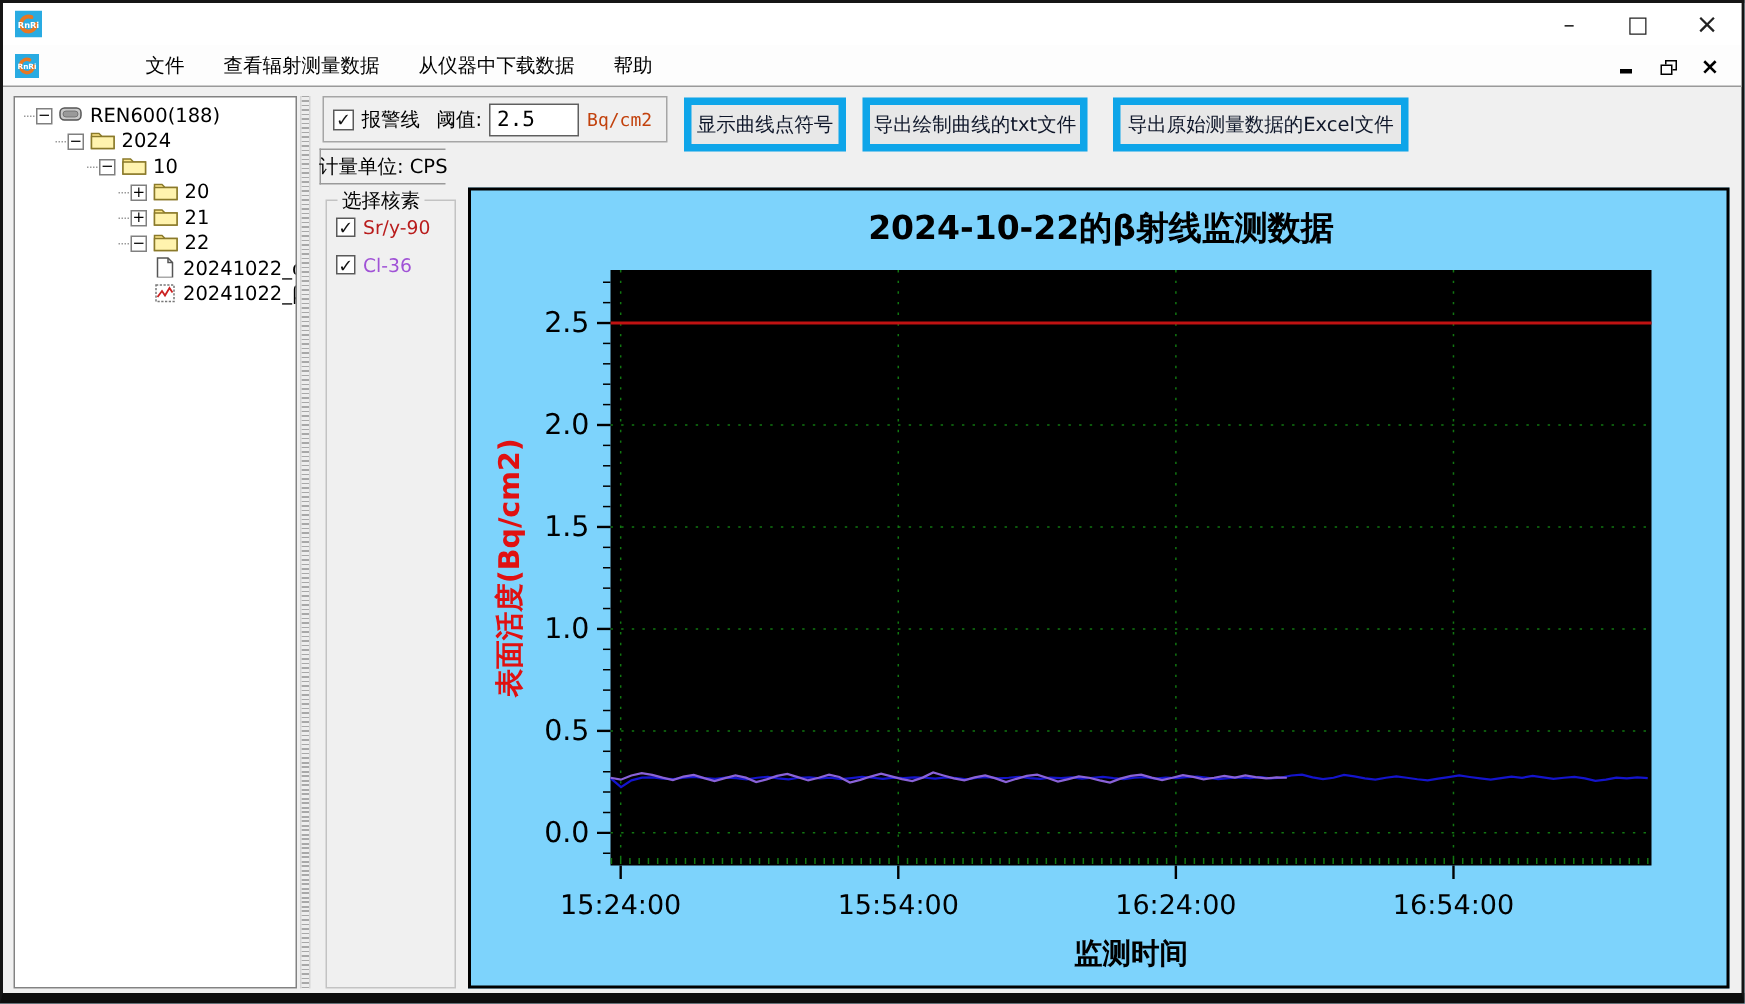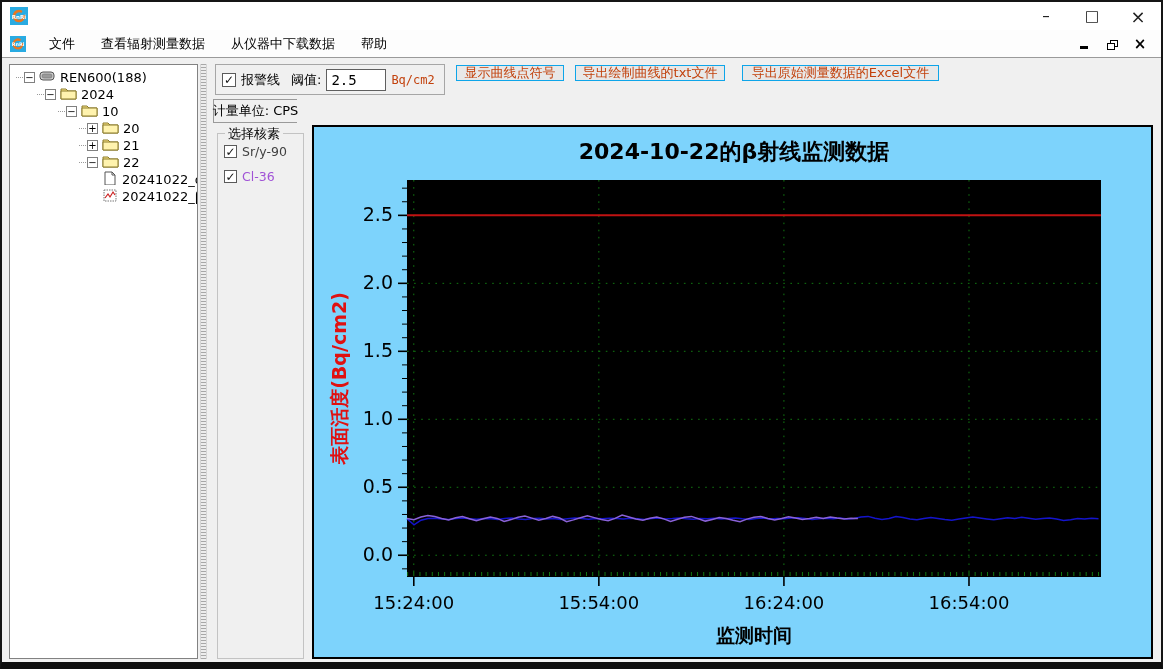--- a/index.html
+++ b/index.html
@@ -10,21 +10,21 @@
     background: #f0f0f0; overflow: hidden;
     border: 2px solid #151515; border-bottom: 7px solid #0d0d0d;
   }
   
   .titlebar { position:absolute; left:0; top:0; width:100%; height:28px; background:#fff; display:flex; align-items:center; }
   .appicon { width:18px; height:18px; margin:0 7px 0 8px; flex:0 0 auto; }
   .title-text { font-size:13px; color:#000; white-space:nowrap; }
   .win-btns { margin-left:auto; display:flex; height:100%; }
   .win-btn { width:46px; height:100%; display:flex; align-items:center; justify-content:center; font-size:15px; color:#222; cursor:default; }
   
-  .menubar { position:absolute; left:0; top:28px; width:100%; height:28px; background:#fdfdfd; border-bottom:1px solid #9a9a9a; display:flex; align-items:center; }
+  .menubar { position:absolute; left:0; top:28px; width:100%; height:28px; background:#fdfdfd; border-bottom:1px solid #9a9a9a; display:flex; align-items:center;gap:48px; }
   .menubar .appicon { width:16px; height:16px; margin:0 10px 0 8px; }
   .menu-item { font-size:13px; color:#000; padding:4px 13px; white-space:nowrap; }
   .mdi-btns { margin-left:auto; display:flex; align-items:center; gap:14px; padding-right:14px; }
   .mdi-btn { width:14px; height:12px; position:relative; display:flex; align-items:flex-end; justify-content:center; font-weight:bold; font-size:12px; color:#000; }
   .mdi-min-bar { width:8px; height:3px; background:#000; margin-bottom:1px; }
   .mdi-restore-box { position:absolute; left:2px; bottom:0; width:8px; height:7px; border:1.5px solid #000; background:#fdfdfd; }
   .mdi-restore-back { position:absolute; left:5px; bottom:3px; width:8px; height:7px; border:1.5px solid #000; }
   
   .tree-panel { position:absolute; left:7px; top:62px; width:189px; height:595px; background:#fff; border:1px solid #828282; overflow:hidden; padding-top:4px; }
   .tree-row { display:flex; align-items:center; height:17px; font-size:13px; color:#000; white-space:nowrap; }
@@ -32,21 +32,21 @@
   .tree-icon { width:17px; height:14px; margin-right:4px; flex:0 0 auto; }
   .dotline { display:inline-block; width:7px; border-top:1px dotted #9a9a9a; height:0; margin-right:1px; }
   .splitter { position:absolute; left:198px; top:62px; width:7px; height:595px;
     background: repeating-linear-gradient(to bottom, #a8a8a8 0 1px, #ededed 1px 3px); border-left:1px solid #d5d5d5; border-right:1px solid #d5d5d5; cursor:col-resize; }
   
   .alarm-box { position:absolute; left:213px; top:62px; width:230px; height:31px; border:1px solid #a6a6a6; display:flex; align-items:center; padding:0 6px; gap:5px; }
   .chk { width:14px; height:14px; border:1px solid #5a5a5a; background:#fff; display:inline-flex; align-items:center; justify-content:center; font-size:12px; line-height:12px; color:#111; flex:0 0 auto; }
   .lbl13 { font-size:13px; color:#000; white-space:nowrap; }
   .thresh-input { width:60px; height:22px; border:1px solid #5f5f5f; background:#fff; font-size:14px; padding:0 4px; font-family:"DejaVu Sans Mono","Liberation Mono",monospace; color:#000; }
   .unit { font-size:12px; color:#c2410c; font-family:"DejaVu Sans Mono","Liberation Mono",monospace; }
-  .push-btn { position:absolute; top:63px; height:16px; background:#e8e8e8; border:1px solid #0ea5e9; font-size:13px; color:#c2410c; display:flex; align-items:center; justify-content:center; padding:0 10px; white-space:nowrap; cursor:default; }
+  .push-btn { position:absolute; top:63px; height:36px; background:#e8e8e8; border:5px solid #0ea5e9; font-size:13px; color:#0f172a; display:flex; align-items:center; justify-content:center; padding:0 10px; white-space:nowrap; cursor:default; }
   
   .tab { position:absolute; font-size:13px; color:#000; display:flex; align-items:center; justify-content:center; white-space:nowrap; }
   .tab-inactive { left:211px; top:97px; width:84px; height:24px; background:#f0f0f0; border:1px solid #9a9a9a; border-right:none; z-index:1; }
   .tab-active { left:294px; top:93px; width:132px; height:29px; background:#fff; border:1px solid #9a9a9a; border-bottom:1px solid #fff; z-index:2; }
   
   .nuclide-box { position:absolute; left:215px; top:131px; width:87px; height:526px; border:1px solid #c3c3c3; }
   .nuclide-title { position:absolute; left:7px; top:-9px; background:#f0f0f0; padding:0 3px; font-size:13px; color:#000; white-space:nowrap; }
   .nuclide-row { display:flex; align-items:center; gap:5px; margin:10px 0 0 6px; font-size:12.5px; white-space:nowrap; }
   .nuclide-row .chk { width:13px; height:13px; }
   
@@ -193,21 +193,21 @@
   <div class="push-btn" style="left:740px; width:197px;">导出原始测量数据的Excel文件</div>
   <div class="push-btn" style="left:573px; width:150px;">导出绘制曲线的txt文件</div>
 
   <div class="tab tab-inactive">计量单位: CPS</div>
 
   <div class="nuclide-box">
     <span class="nuclide-title">选择核素</span>
     <div id="nuclide-items">
         <div class="nuclide-row">
           <span class="chk">✓</span>
-          <span style="color:#404040;">Sr/y-90</span>
+          <span style="color:#b91c1c;">Sr/y-90</span>
         </div>
         <div class="nuclide-row">
           <span class="chk">✓</span>
           <span style="color:#a052d6;">Cl-36</span>
         </div>
       </div>
   </div>
 
   <div class="chart-panel">
     <svg id="chart-svg" width="837" height="530" viewBox="0 0 837 530">

